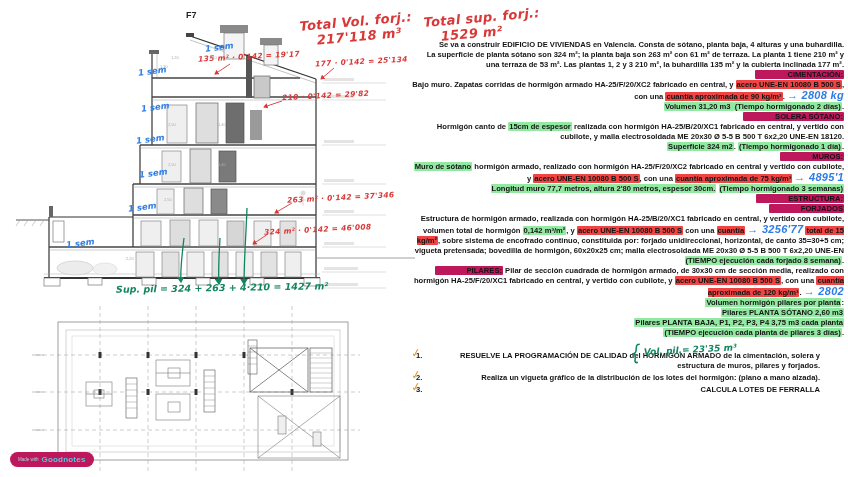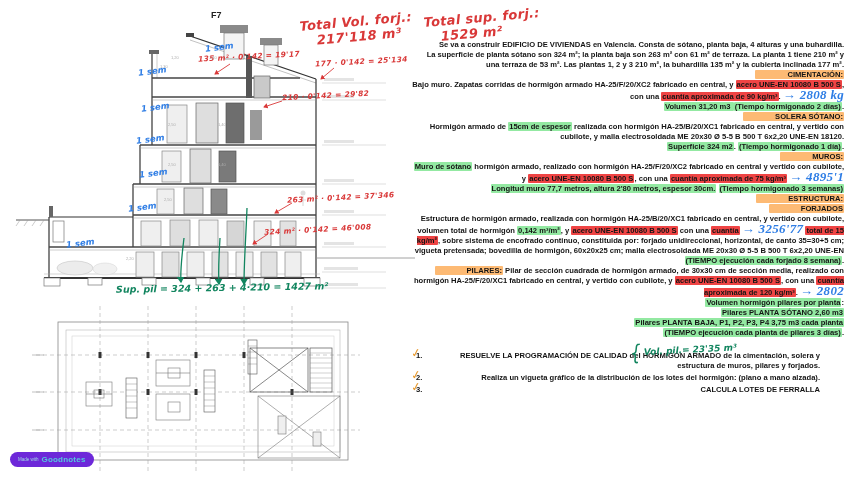--- a/index.html
+++ b/index.html
@@ -1,54 +1,54 @@
 <!DOCTYPE html>
 <html><head>
 <meta charset="utf-8">
 <style>
   html,body{margin:0;padding:0;background:#fff;}
   .page{position:relative;width:848px;height:477px;background:#ffffff;overflow:hidden;
         font-family:"Liberation Sans",sans-serif;}
 
   
   .svg-abs{position:absolute;}
-  .f7{position:absolute;left:186px;top:10px;font-size:9px;font-weight:bold;color:#222;margin-left:25px;}
+  .f7{position:absolute;left:186px;top:10px;font-size:9px;font-weight:bold;color:#222;}
 
   
   .hw-red{position:absolute;color:#d93838;font-family:"DejaVu Sans",sans-serif;font-style:italic;
           font-weight:bold;white-space:nowrap;transform:rotate(-3deg);letter-spacing:.3px;}
   .hw-red.big{font-size:13px;transform:rotate(-5deg);line-height:15px;}
   .hw-red.calc{font-size:7.5px;}
   .hw-blue-mark{position:absolute;color:#2e7de5;font-family:"DejaVu Sans",sans-serif;font-style:italic;
           font-weight:bold;font-size:8.5px;transform:rotate(-7deg);white-space:nowrap;}
   .hw-green{color:#12855f;font-family:"DejaVu Sans",sans-serif;font-style:italic;font-weight:bold;white-space:nowrap;}
   .green-sum{position:absolute;left:116px;top:282px;font-size:9.5px;transform:rotate(-1deg);}
   .vol-pil{position:absolute;left:630px;top:340px;font-size:9px;display:flex;align-items:center;transform:rotate(-3deg);}
   .vol-pil .brace{font-size:17px;font-weight:normal;margin-right:3px;transform:scaleY(1.25);}
 
   .dim{position:absolute;font-size:4px;color:#aeaeae;white-space:nowrap;}
 
   .watermark{position:absolute;left:10px;top:452px;height:15px;display:flex;align-items:center;
-             background:#6d28d9;border-radius:8px;padding:0 8px;}
+             background:#be185d;border-radius:8px;padding:0 8px;}
   .watermark .pref{font-size:4.5px;color:#9fd8e4;margin-right:3px;}
   .watermark .brand{font-size:8px;color:#54c6dd;font-weight:bold;letter-spacing:.2px;}
 
   
   .red-total-sup{left:424px;top:10px;}
   .red-total-vol{left:300px;top:14px;}
   .hw-red .l2{display:block;margin-left:16px;}
 
   .notes{position:absolute;left:412px;top:40px;width:432px;font-size:7.6px;line-height:10px;
          font-weight:bold;color:#141414;text-align:right;}
   .para{margin:0;}
   .hl{padding:0 1px;border-radius:1px;}
-  .hl-pink{background:#fdba74;padding-left:32px;}
+  .hl-pink{background:#be185d;padding-left:32px;}
   .hl-cyan{background:#ef4444;}
   .hl-green{background:#93e9a2;}
-  .hw.hw-blue{color:#2e7de5;font-family:Liberation Serif, serif;font-style:italic;font-size:13px;letter-spacing:.3px;}
+  .hw.hw-blue{color:#2e7de5;font-family:Liberation Sans, sans-serif;font-style:italic;font-size:11px;letter-spacing:.3px;}
 
   .tasks{margin-top:13px;}
   .task{position:relative;padding-left:28px;margin-bottom:2px;width:380px;}
   .task-num{position:absolute;left:4px;top:0;}
   .task-check{position:absolute;left:-1px;top:-3px;color:#e89a2e;font-size:12px;font-weight:bold;
               transform:rotate(-10deg);font-family:"DejaVu Sans",sans-serif;}
   .task-text{display:inline-block;}
 </style>
 </head>
 <body>
@@ -291,21 +291,21 @@
   </div>
 
   <div class="notes">
     <div>
         <div class="para"><span>Se va a construir EDIFICIO DE VIVIENDAS en Valencia. Consta de sótano, planta baja, 4 alturas y una buhardilla.</span></div>
         <div class="para"><span>La superficie de planta sótano son 324 m²; la planta baja son 263 m² con 61 m² de terraza. La planta 1 tiene 210 m² y una terraza de 53 m². Las plantas 1, 2 y 3 210 m², la buhardilla 135 m² y la cubierta inclinada 177 m².</span></div>
         <div class="para"><span class="hl hl-pink">CIMENTACIÓN:</span></div>
         <div class="para"><span>Bajo muro. Zapatas corridas de hormigón armado HA-25/F/20/XC2 fabricado en central, y </span><span class="hl hl-cyan">acero UNE-EN 10080 B 500 S</span><span>, con una </span><span class="hl hl-cyan">cuantía aproximada de 90 kg/m³</span><span>. </span><span class="hw hw-blue">→ 2808 kg</span></div>
         <div class="para"><span class="hl hl-green">Volumen 31,20 m3 </span><span class="hl hl-green">(Tiempo hormigonado 2 días)</span><span>.</span></div>
         <div class="para"><span class="hl hl-pink">SOLERA SÓTANO:</span></div>
-        <div class="para"><span>Hormigón armado de </span><span class="hl hl-green">15cm de espesor</span><span> realizada con hormigón HA-25/B/20/XC1 fabricado en central, y vertido con cubilote, y malla electrosoldada ME 20x30 Ø 5-5 B 500 T 6x2,20 UNE-EN 18120.</span></div>
+        <div class="para"><span>Hormigón canto de </span><span class="hl hl-green">15cm de espesor</span><span> realizada con hormigón HA-25/B/20/XC1 fabricado en central, y vertido con cubilote, y malla electrosoldada ME 20x30 Ø 5-5 B 500 T 6x2,20 UNE-EN 18120.</span></div>
         <div class="para"><span class="hl hl-green">Superficie 324 m2</span><span>. </span><span class="hl hl-green">(Tiempo hormigonado 1 día)</span><span>.</span></div>
         <div class="para"><span class="hl hl-pink">MUROS:</span></div>
         <div class="para"><span class="hl hl-green">Muro de sótano</span><span> hormigón armado, realizado con hormigón HA-25/F/20/XC2 fabricado en central y vertido con cubilote, y </span><span class="hl hl-cyan">acero UNE-EN 10080 B 500 S</span><span>, con una </span><span class="hl hl-cyan">cuantía aproximada de 75 kg/m³</span><span> </span><span class="hw hw-blue">→ 4895'1</span></div>
         <div class="para"><span class="hl hl-green">Longitud muro 77,7 metros, altura 2'80 metros, espesor 30cm.</span><span> </span><span class="hl hl-green">(Tiempo hormigonado 3 semanas)</span></div>
         <div class="para"><span class="hl hl-pink">ESTRUCTURA:</span></div>
         <div class="para"><span class="hl hl-pink">FORJADOS</span></div>
         <div class="para"><span>Estructura de hormigón armado, realizada con hormigón HA-25/B/20/XC1 fabricado en central, y vertido con cubilote, volumen total de hormigón </span><span class="hl hl-green">0,142 m³/m²</span><span>, y </span><span class="hl hl-cyan">acero UNE-EN 10080 B 500 S</span><span> con una </span><span class="hl hl-cyan">cuantía</span><span> </span><span class="hw hw-blue">→ 3256'77</span><span> </span><span class="hl hl-cyan">total de 15 kg/m²</span><span>, sobre sistema de encofrado continuo, constituida por: forjado unidireccional, horizontal, de canto 35=30+5 cm; vigueta pretensada; bovedilla de hormigón, 60x20x25 cm; malla electrosoldada ME 20x30 Ø 5-5 B 500 T 6x2,20 UNE-EN</span></div>
         <div class="para"><span class="hl hl-green">(TIEMPO ejecución cada forjado 8 semana)</span><span>.</span></div>
         <div class="para"><span class="hl hl-pink">PILARES:</span><span> Pilar de sección cuadrada de hormigón armado, de 30x30 cm de sección media, realizado con hormigón HA-25/F/20/XC1 fabricado en central, y vertido con cubilote, y </span><span class="hl hl-cyan">acero UNE-EN 10080 B 500 S</span><span>, con una </span><span class="hl hl-cyan">cuantía aproximada de 120 kg/m³</span><span>. </span><span class="hw hw-blue">→ 2802</span></div>
         <div class="para"><span class="hl hl-green">Volumen hormigón pilares por planta</span><span>:</span></div>

